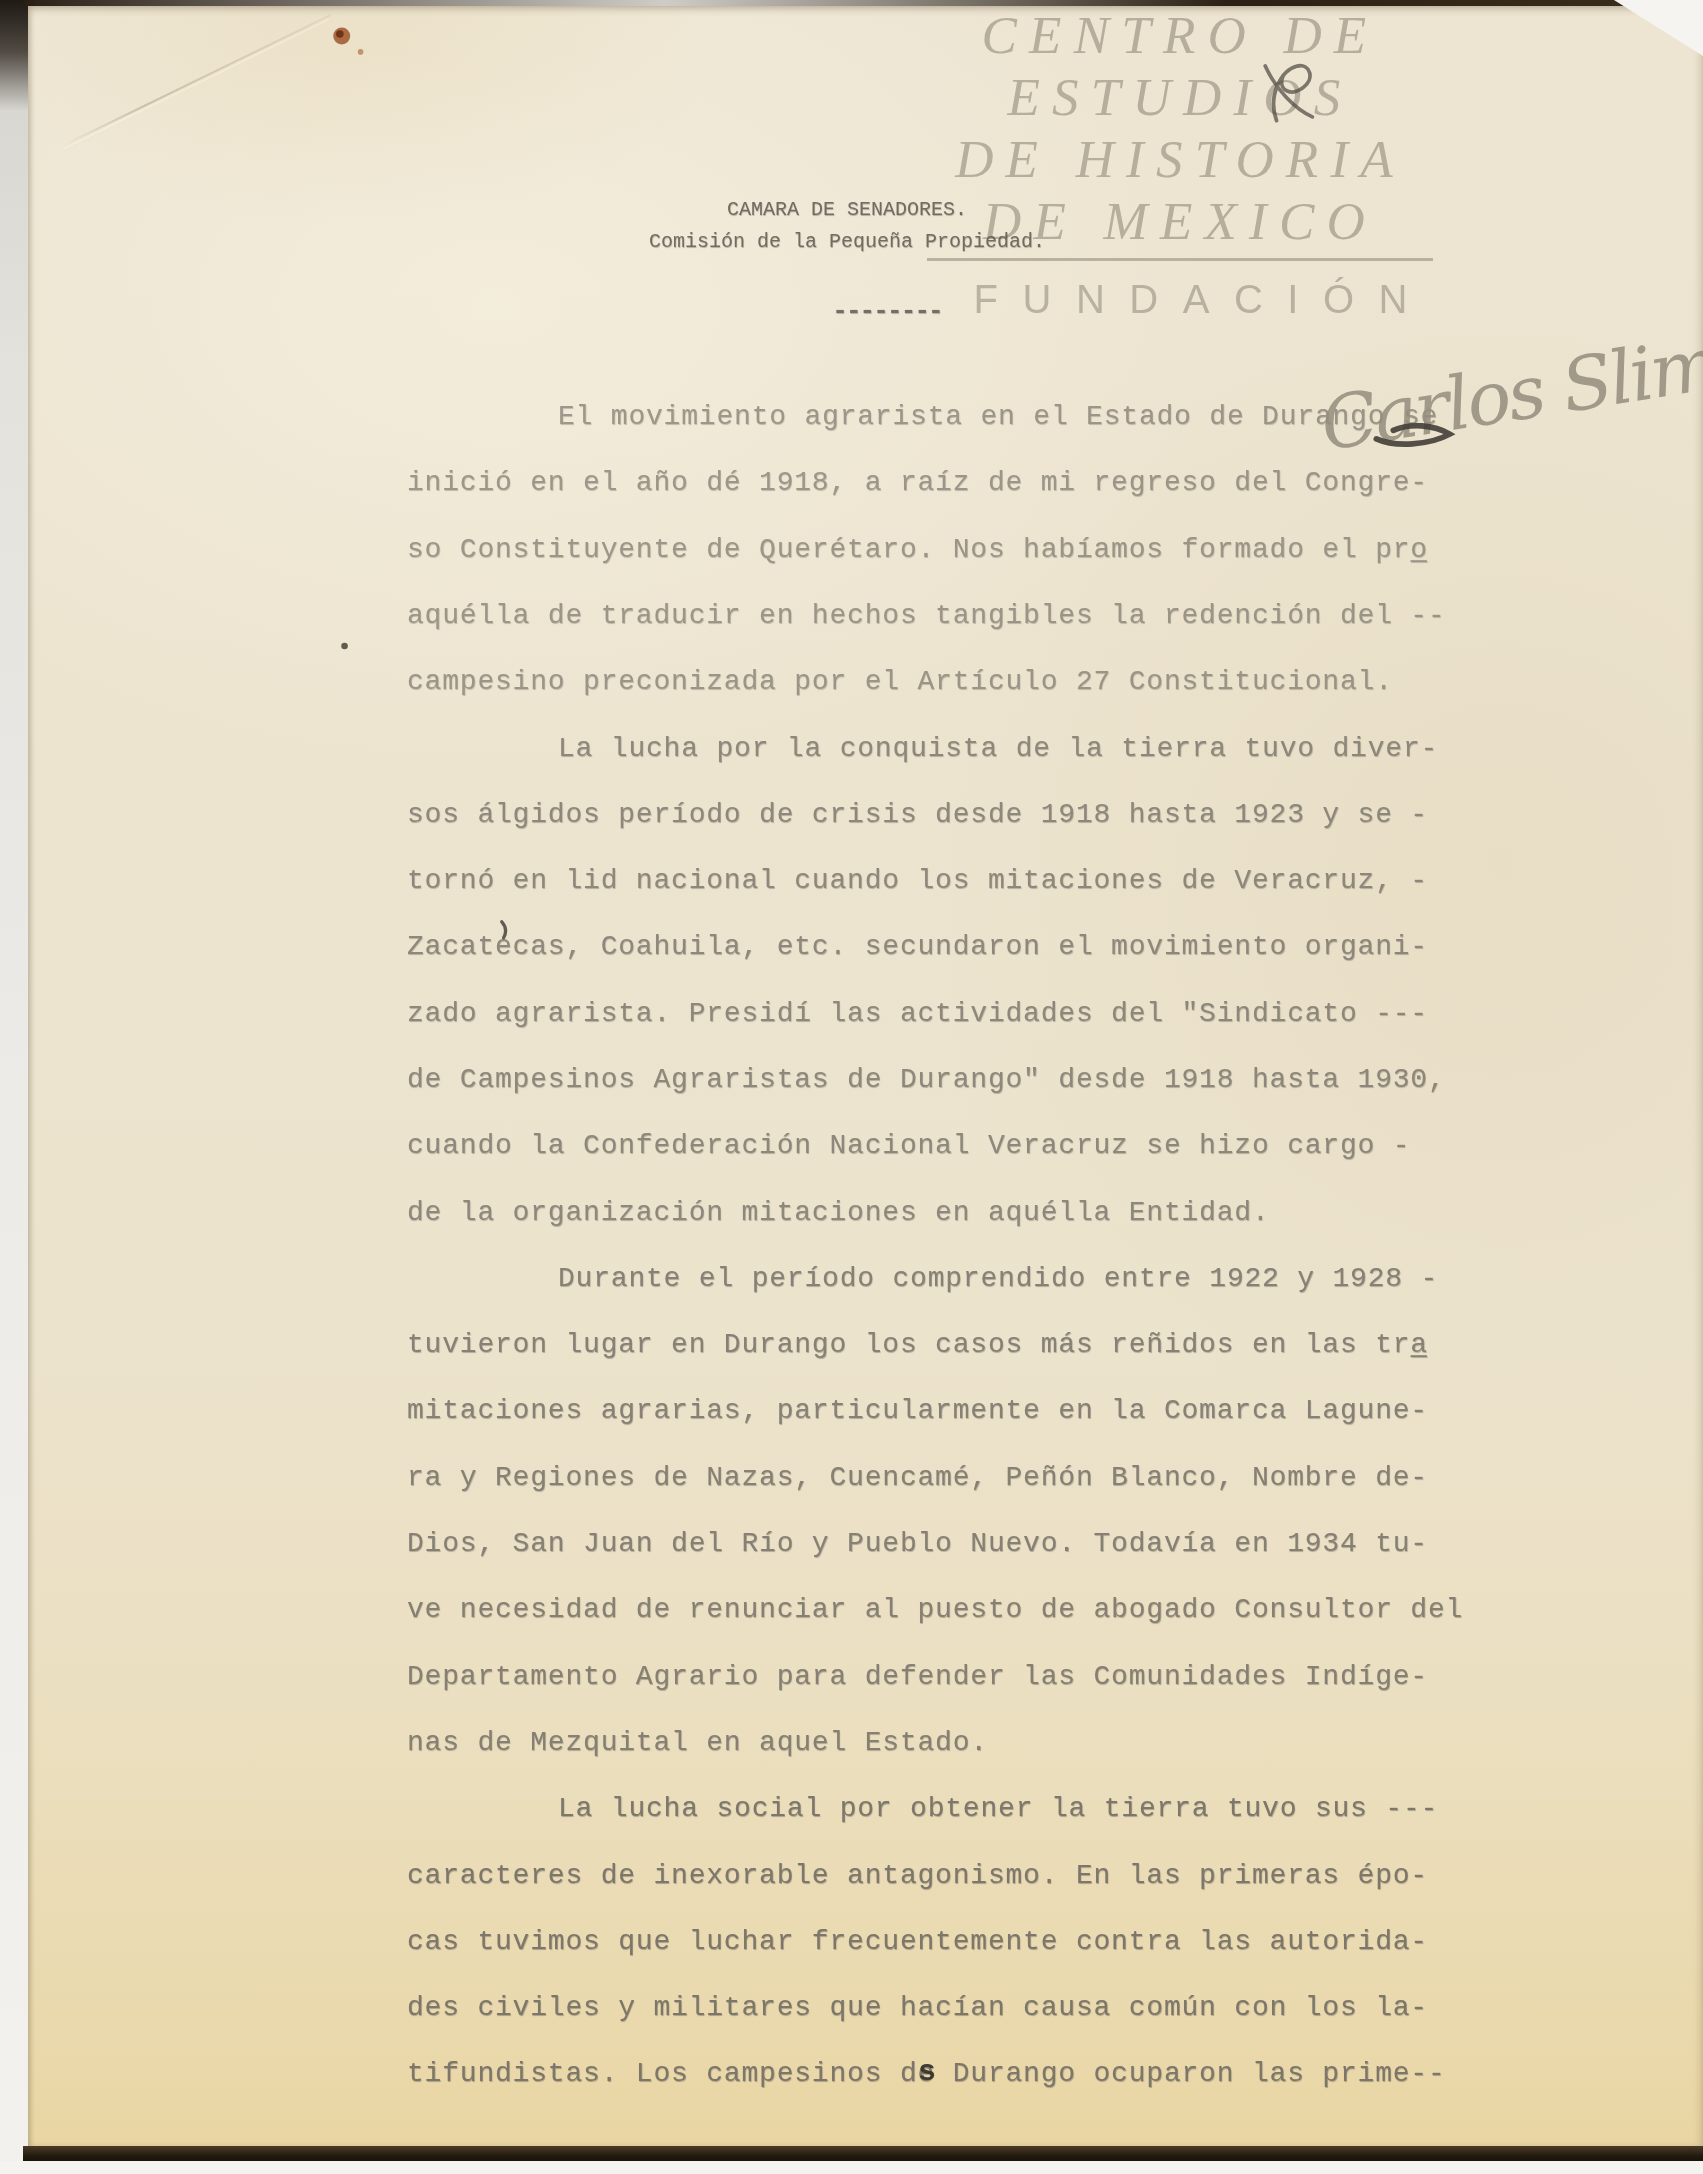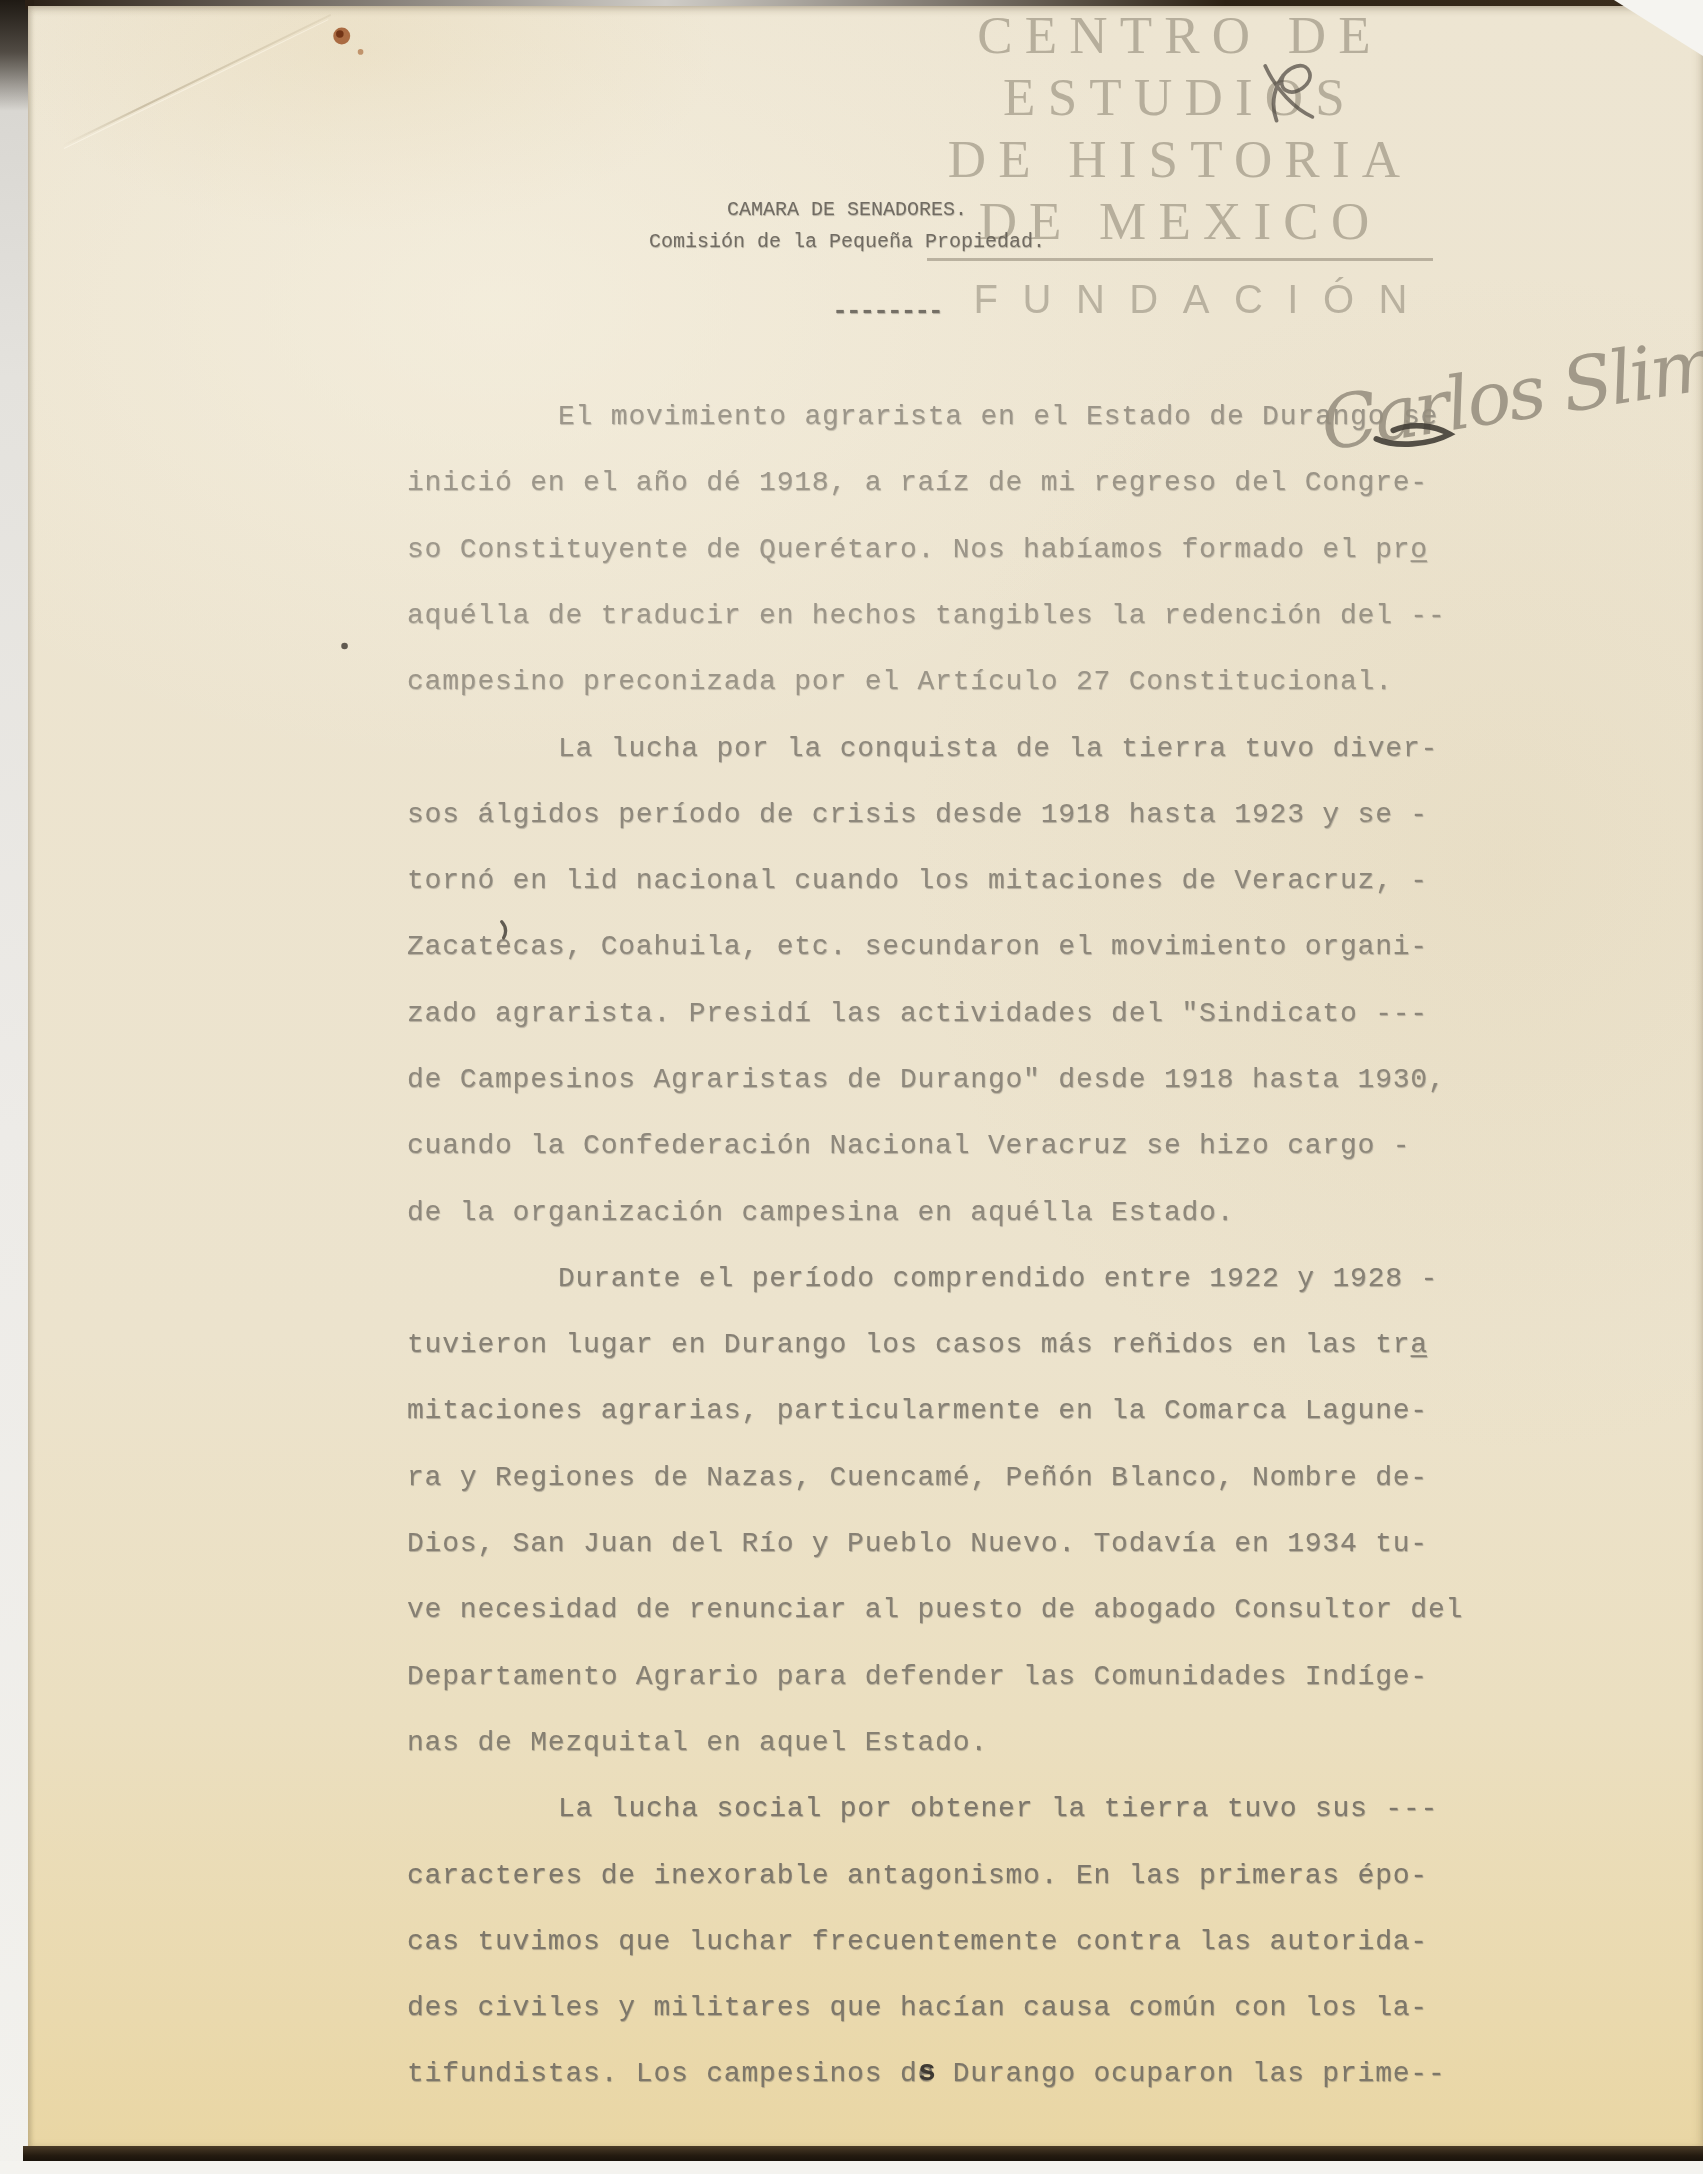--- a/index.html
+++ b/index.html
@@ -44,21 +44,21 @@
   .typed-line{position:absolute;left:407px;font-size:28px;letter-spacing:0.8px;}
   .typed-line.indent{padding-left:151px;}
   .p0{opacity:.64;} .p1{opacity:.74;} .p2{opacity:.80;} .p3{opacity:.87;}
   .overtype{position:absolute;left:918px;top:2055px;font-family:"Liberation Mono","DejaVu Sans Mono",monospace;
     font-size:30px;font-weight:bold;color:#38342e;opacity:.95;}
 
   
   .watermark{position:absolute;left:927px;top:0;width:506px;text-align:center;pointer-events:none;}
   .wm-line{position:absolute;left:0;width:506px;text-align:center;white-space:nowrap;
     font-family:"Liberation Serif","DejaVu Serif",serif;font-size:53px;line-height:62px;
-    letter-spacing:12.2px;color:rgba(128,120,102,.50);}
+    letter-spacing:12.2px;color:rgba(128,120,102,.50);font-style:italic;}
   .wm-rule{position:absolute;left:0;top:258px;width:506px;height:2.8px;background:rgba(128,120,102,.48);}
   .wm-foundation{position:absolute;left:0;top:277px;width:527px;text-align:center;white-space:nowrap;
     font-family:"Liberation Sans",sans-serif;font-weight:400;font-size:40px;letter-spacing:24.5px;
     text-indent:24.5px;color:rgba(142,135,119,.55);}
 
   .artifacts{position:absolute;left:0;top:0;}
 </style>
 </head>
 <body>
 
@@ -98,21 +98,21 @@
       <div class="typed typed-line p0" style="top: 534px;">so Constituyente de Querétaro. Nos habíamos formado el pro̲</div>
       <div class="typed typed-line p0" style="top: 600px;">aquélla de traducir en hechos tangibles la redención del --</div>
       <div class="typed typed-line p0" style="top: 666px;">campesino preconizada por el Artículo 27 Constitucional.</div>
       <div class="typed typed-line p1 indent" style="top: 733px;">La lucha por la conquista de la tierra tuvo diver-</div>
       <div class="typed typed-line p1" style="top: 799px;">sos álgidos período de crisis desde 1918 hasta 1923 y se -</div>
       <div class="typed typed-line p1" style="top: 865px;">tornó en lid nacional cuando los mitaciones de Veracruz, -</div>
       <div class="typed typed-line p1" style="top: 931px;">Zacatecas, Coahuila, etc. secundaron el movimiento organi-</div>
       <div class="typed typed-line p1" style="top: 998px;">zado agrarista. Presidí las actividades del "Sindicato ---</div>
       <div class="typed typed-line p1" style="top: 1064px;">de Campesinos Agraristas de Durango" desde 1918 hasta 1930,</div>
       <div class="typed typed-line p1" style="top: 1130px;">cuando la Confederación Nacional Veracruz se hizo cargo -</div>
-      <div class="typed typed-line p1" style="top: 1197px;">de la organización campesina en aquélla Estado.</div>
+      <div class="typed typed-line p1" style="top: 1197px;">de la organización mitaciones en aquélla Entidad.</div>
       <div class="typed typed-line p2 indent" style="top: 1263px;">Durante el período comprendido entre 1922 y 1928 -</div>
       <div class="typed typed-line p2" style="top: 1329px;">tuvieron lugar en Durango los casos más reñidos en las tra̲</div>
       <div class="typed typed-line p2" style="top: 1395px;">mitaciones agrarias, particularmente en la Comarca Lagune-</div>
       <div class="typed typed-line p2" style="top: 1462px;">ra y Regiones de Nazas, Cuencamé, Peñón Blanco, Nombre de-</div>
       <div class="typed typed-line p2" style="top: 1528px;">Dios, San Juan del Río y Pueblo Nuevo. Todavía en 1934 tu-</div>
       <div class="typed typed-line p2" style="top: 1594px;">ve necesidad de renunciar al puesto de abogado Consultor del</div>
       <div class="typed typed-line p2" style="top: 1661px;">Departamento Agrario para defender las Comunidades Indíge-</div>
       <div class="typed typed-line p2" style="top: 1727px;">nas de Mezquital en aquel Estado.</div>
       <div class="typed typed-line p3 indent" style="top: 1793px;">La lucha social por obtener la tierra tuvo sus ---</div>
       <div class="typed typed-line p3" style="top: 1860px;">caracteres de inexorable antagonismo. En las primeras épo-</div>

